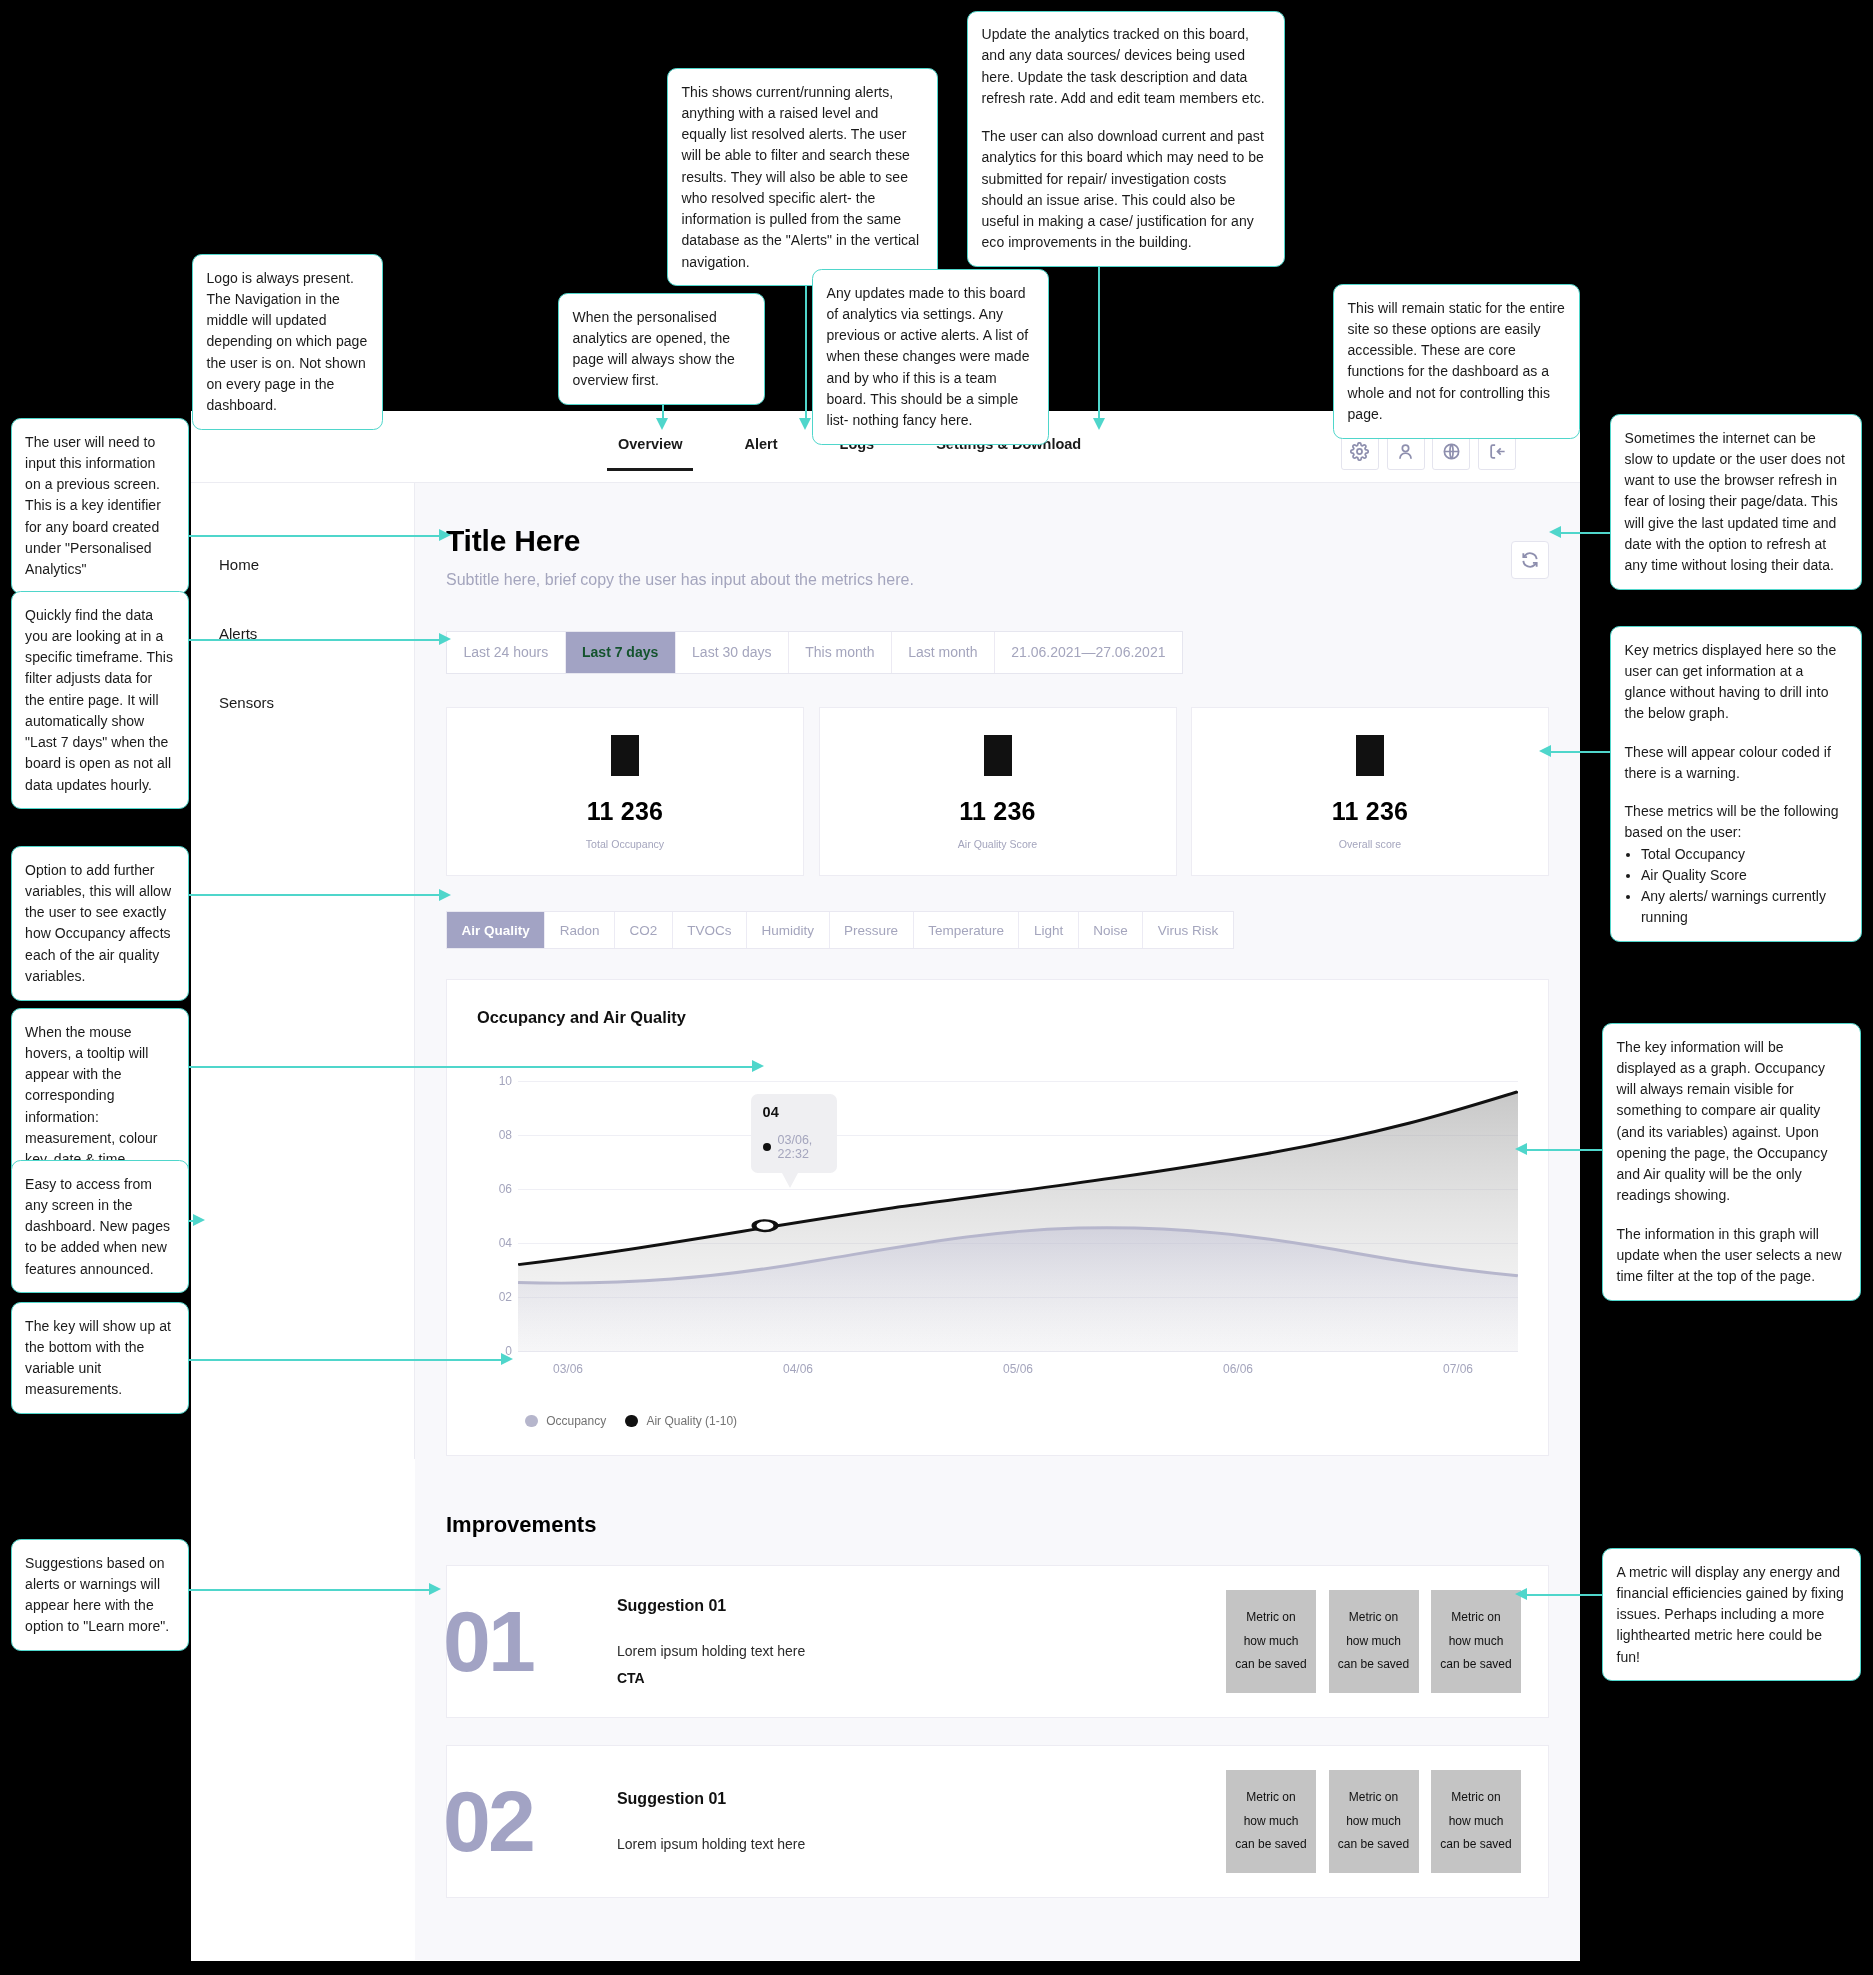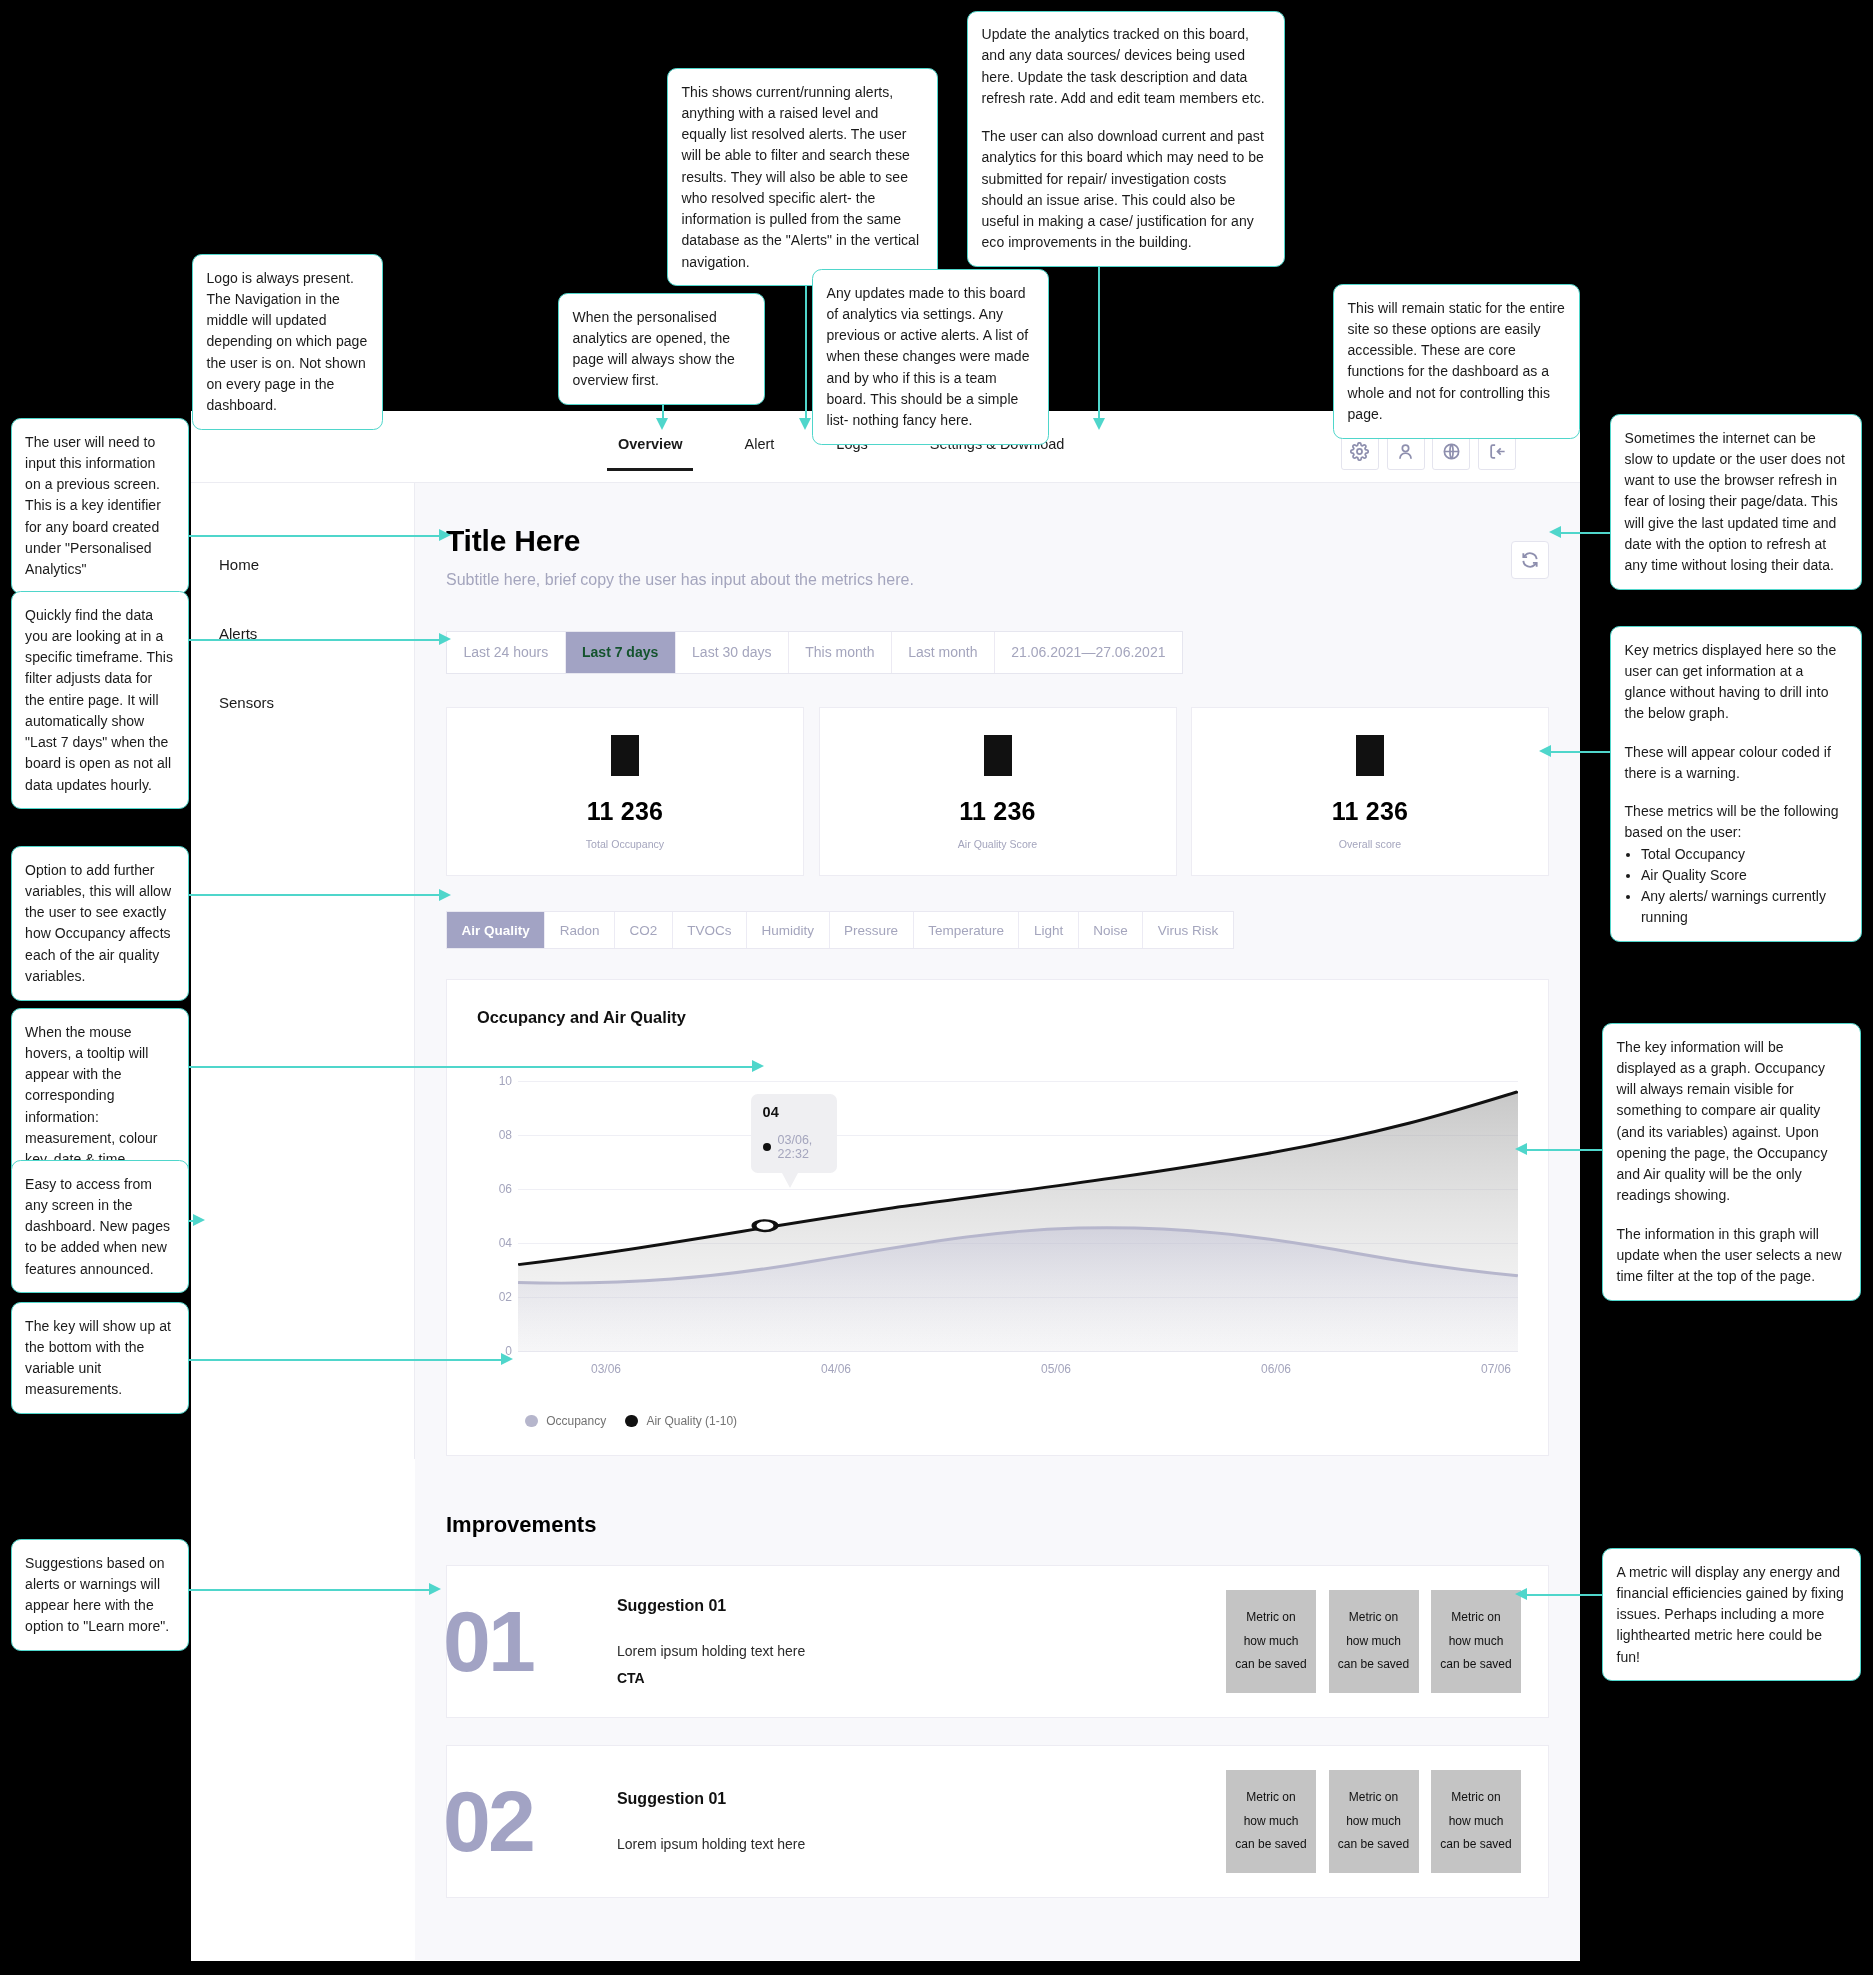--- a/index.html
+++ b/index.html
@@ -49,21 +49,21 @@
   .topbar {
     position: relative; height: 72px; background: #fff;
     border-bottom: 0.5px solid #ececf2;
     display: flex; align-items: center;
   }
   .topnav { display: flex; align-items: center; gap: 0; margin-left: 427px; }
   .topnav-item {
     font-size: 14.5px; color: #1a1a1a; padding: 0 0 5.8px 0; position: relative;
     cursor: pointer; white-space: nowrap;
   }
-  .topnav-item + .topnav-item { margin-left: 62px; }
+  .topnav-item + .topnav-item { margin-left: 62px; font-weight: bold; }
   .topnav-item.active { font-weight: bold; }
   .topnav-item.active::after {
     content: ""; position: absolute; left: -10.6px; right: -10.6px; bottom: -13.5px;
     height: 2.9px; background: #1a1a1a;
   }
   .topicons { position: absolute; right: 64px; top: 21px; display: flex; gap: 7.7px; }
   .icon-btn {
     width: 38px; height: 38px; border: 0.5px solid #e4e4ee; border-radius: 2.9px;
     background: #fff; display: flex; align-items: center; justify-content: center;
     cursor: pointer;
@@ -130,21 +130,21 @@
   }
   .chart-title { font-size: 16.4px; font-weight: bold; color: #111; }
   .plot { position: relative; height: 270px; margin-top: 54px; }
   .ylabels { position: absolute; left: 0; top: 0; width: 35px; height: 100%; }
   .ylab { position: absolute; right: 0; font-size: 12px; color: #a4a5bd; transform: translateY(-50%); }
   .grid { position: absolute; left: 41px; right: 0; top: 0; height: 100%; }
   .gline { position: absolute; left: 0; right: 0; height: 0.5px; background: #efeff5; }
   .gline.base { background: #e7e7ef; }
   .chart-svg { position: absolute; left: 41px; right: 0; top: 0; height: 100%; width: calc(100% - 41px); }
   .xlabels { position: relative; margin-left: 41px; height: 22px; margin-top: 10.6px; }
-  .xlab { position: absolute; font-size: 12px; color: #a4a5bd; transform: translateX(-50%); margin-left: 38px; }
+  .xlab { position: absolute; font-size: 12px; color: #a4a5bd; transform: translateX(-50%); }
 
   .tooltip {
     position: absolute; left: 274px; top: 12.5px; width: 86px;
     background: #efeff2; border-radius: 6.8px; padding: 10.6px 11.6px 12.5px 11.6px;
   }
   .tooltip::after {
     content: ""; position: absolute; left: 31px; bottom: -14.5px;
     border-left: 8.7px solid transparent; border-right: 8.7px solid transparent;
     border-top: 15.4px solid #efeff2;
   }

